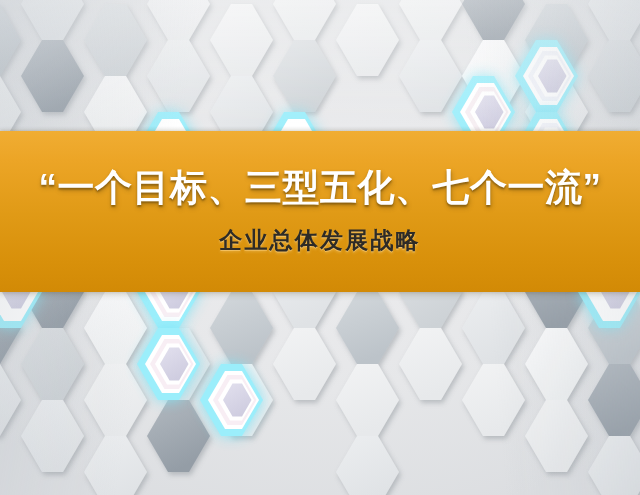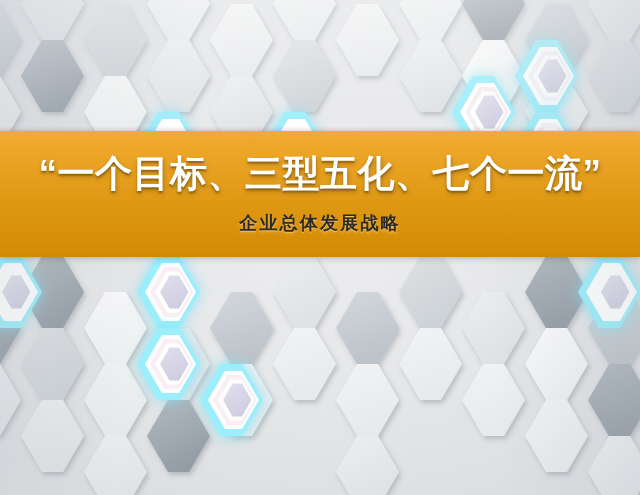--- a/index.html
+++ b/index.html
@@ -39,21 +39,21 @@
     inset: 0;
   }
   .hex-layer svg { display: block; width: 640px; height: 495px; }
 
   
   .band {
     position: absolute;
     left: 0;
     right: 0;
     top: 131px;
-    height: 126px;
+    height: 161px;
     background: linear-gradient(180deg, #f0ad33 0%, #eca526 18%, #e09a16 52%, #d8900a 82%, #d28a06 100%);
     box-shadow: 0 2px 6px rgba(60,45,10,0.22), 0 -1px 4px rgba(60,45,10,0.14);
   }
   .band-inner {
     position: absolute;
     inset: 0;
     display: flex;
     flex-direction: column;
     align-items: center;
     justify-content: center;
@@ -66,21 +66,21 @@
     color: #ffffff;
     letter-spacing: 0.5px;
     white-space: nowrap;
     text-shadow:
       0 2px 2px rgba(90,62,10,0.55),
       1px 3px 5px rgba(90,62,10,0.32);
     margin: 0 0 16px 0;
     padding: 0;
   }
   .band-subtitle {
-    font-size: 18px;
+    font-size: 23px;
     font-weight: bold;
     color: #2e2b26;
     letter-spacing: 2.2px;
     white-space: nowrap;
     text-shadow:
       0 1px 0 rgba(255,215,140,0.55),
       0 2px 3px rgba(255,220,150,0.35);
     margin: 0;
     padding: 0;
   }

